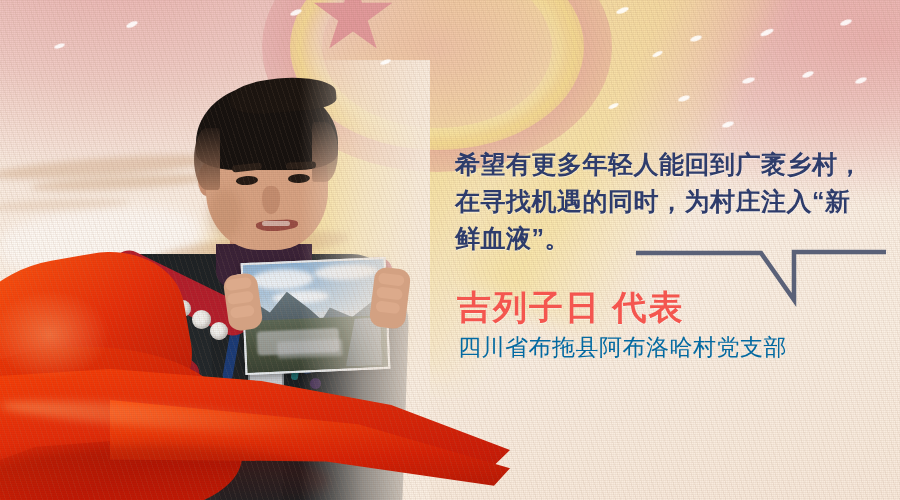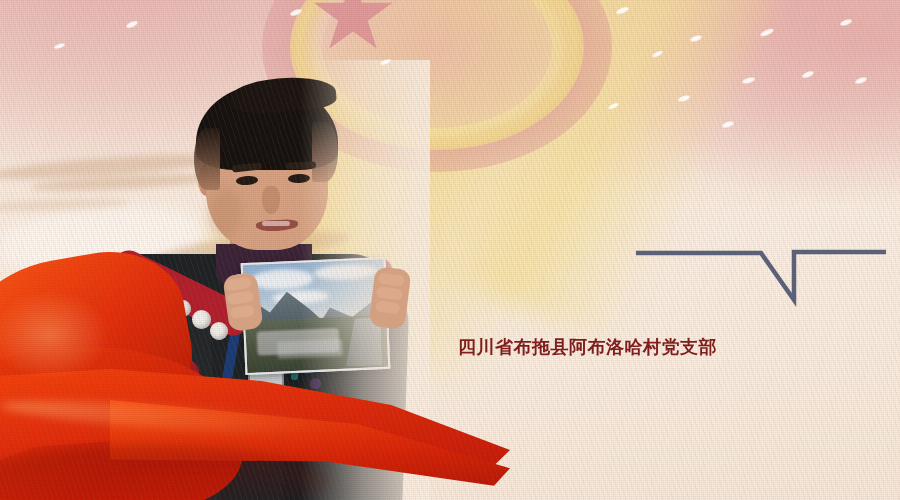--- a/index.html
+++ b/index.html
@@ -187,25 +187,24 @@
   .name{
     position:absolute;left:457px;top:285px;
     color:#F4564F;
     font-weight:bold;
     font-size:34px;
     letter-spacing:2px;
     text-shadow:0 1px 0 rgba(255,255,255,.4);
   }
   .role{
     position:absolute;left:458px;top:335px;width:330px;
-    color:#7f1d1d;
-    font-size:18px;
+    color:#0369a1;
+    font-size:23px;
     line-height:25px;
     letter-spacing:.5px;
-    font-weight:bold;
   }
   .role div{white-space:nowrap;}
 </style>
 </head>
 <body>
 
 <div class="stage">
 
   <div class="bg-base"></div>
   <div class="bg-pinkwash"></div>
@@ -327,23 +326,29 @@
   <div class="petal" style="left:802px;top:72px;width:12px;height:5px;transform:rotate(-22deg);"></div>
   <div class="petal" style="left:678px;top:96px;width:12px;height:5px;transform:rotate(-18deg);"></div>
   <div class="petal" style="left:608px;top:104px;width:11px;height:4px;transform:rotate(-24deg);"></div>
   <div class="petal" style="left:855px;top:78px;width:12px;height:5px;transform:rotate(-20deg);"></div>
   <div class="petal" style="left:722px;top:122px;width:12px;height:5px;transform:rotate(-18deg);"></div>
   <div class="petal" style="left:290px;top:10px;width:12px;height:5px;transform:rotate(-22deg);"></div>
   <div class="petal" style="left:380px;top:60px;width:11px;height:4px;transform:rotate(-20deg);"></div>
   <div class="petal" style="left:126px;top:22px;width:12px;height:5px;transform:rotate(-24deg);"></div>
   <div class="petal" style="left:54px;top:44px;width:11px;height:4px;transform:rotate(-18deg);"></div>
 
+  <div class="quote">
+    <div>希望有更多年轻人能回到广袤乡村，</div>
+    <div>在寻找机遇的同时，为村庄注入“新</div>
+    <div>鲜血液”。</div>
+  </div>
 
   <svg class="notch" viewBox="0 0 250 62">
     <path d="M2 7 H125 L158 54 L158 6 H248" fill="none" stroke="#5A6178" stroke-width="4.5" stroke-linecap="square" stroke-linejoin="miter"></path>
   </svg>
 
+  <div class="name">吉列子日 代表</div>
 
   <div class="role">
     <div>四川省布拖县阿布洛哈村党支部</div>
   </div>
 
 </div>
 
 </body></html>

